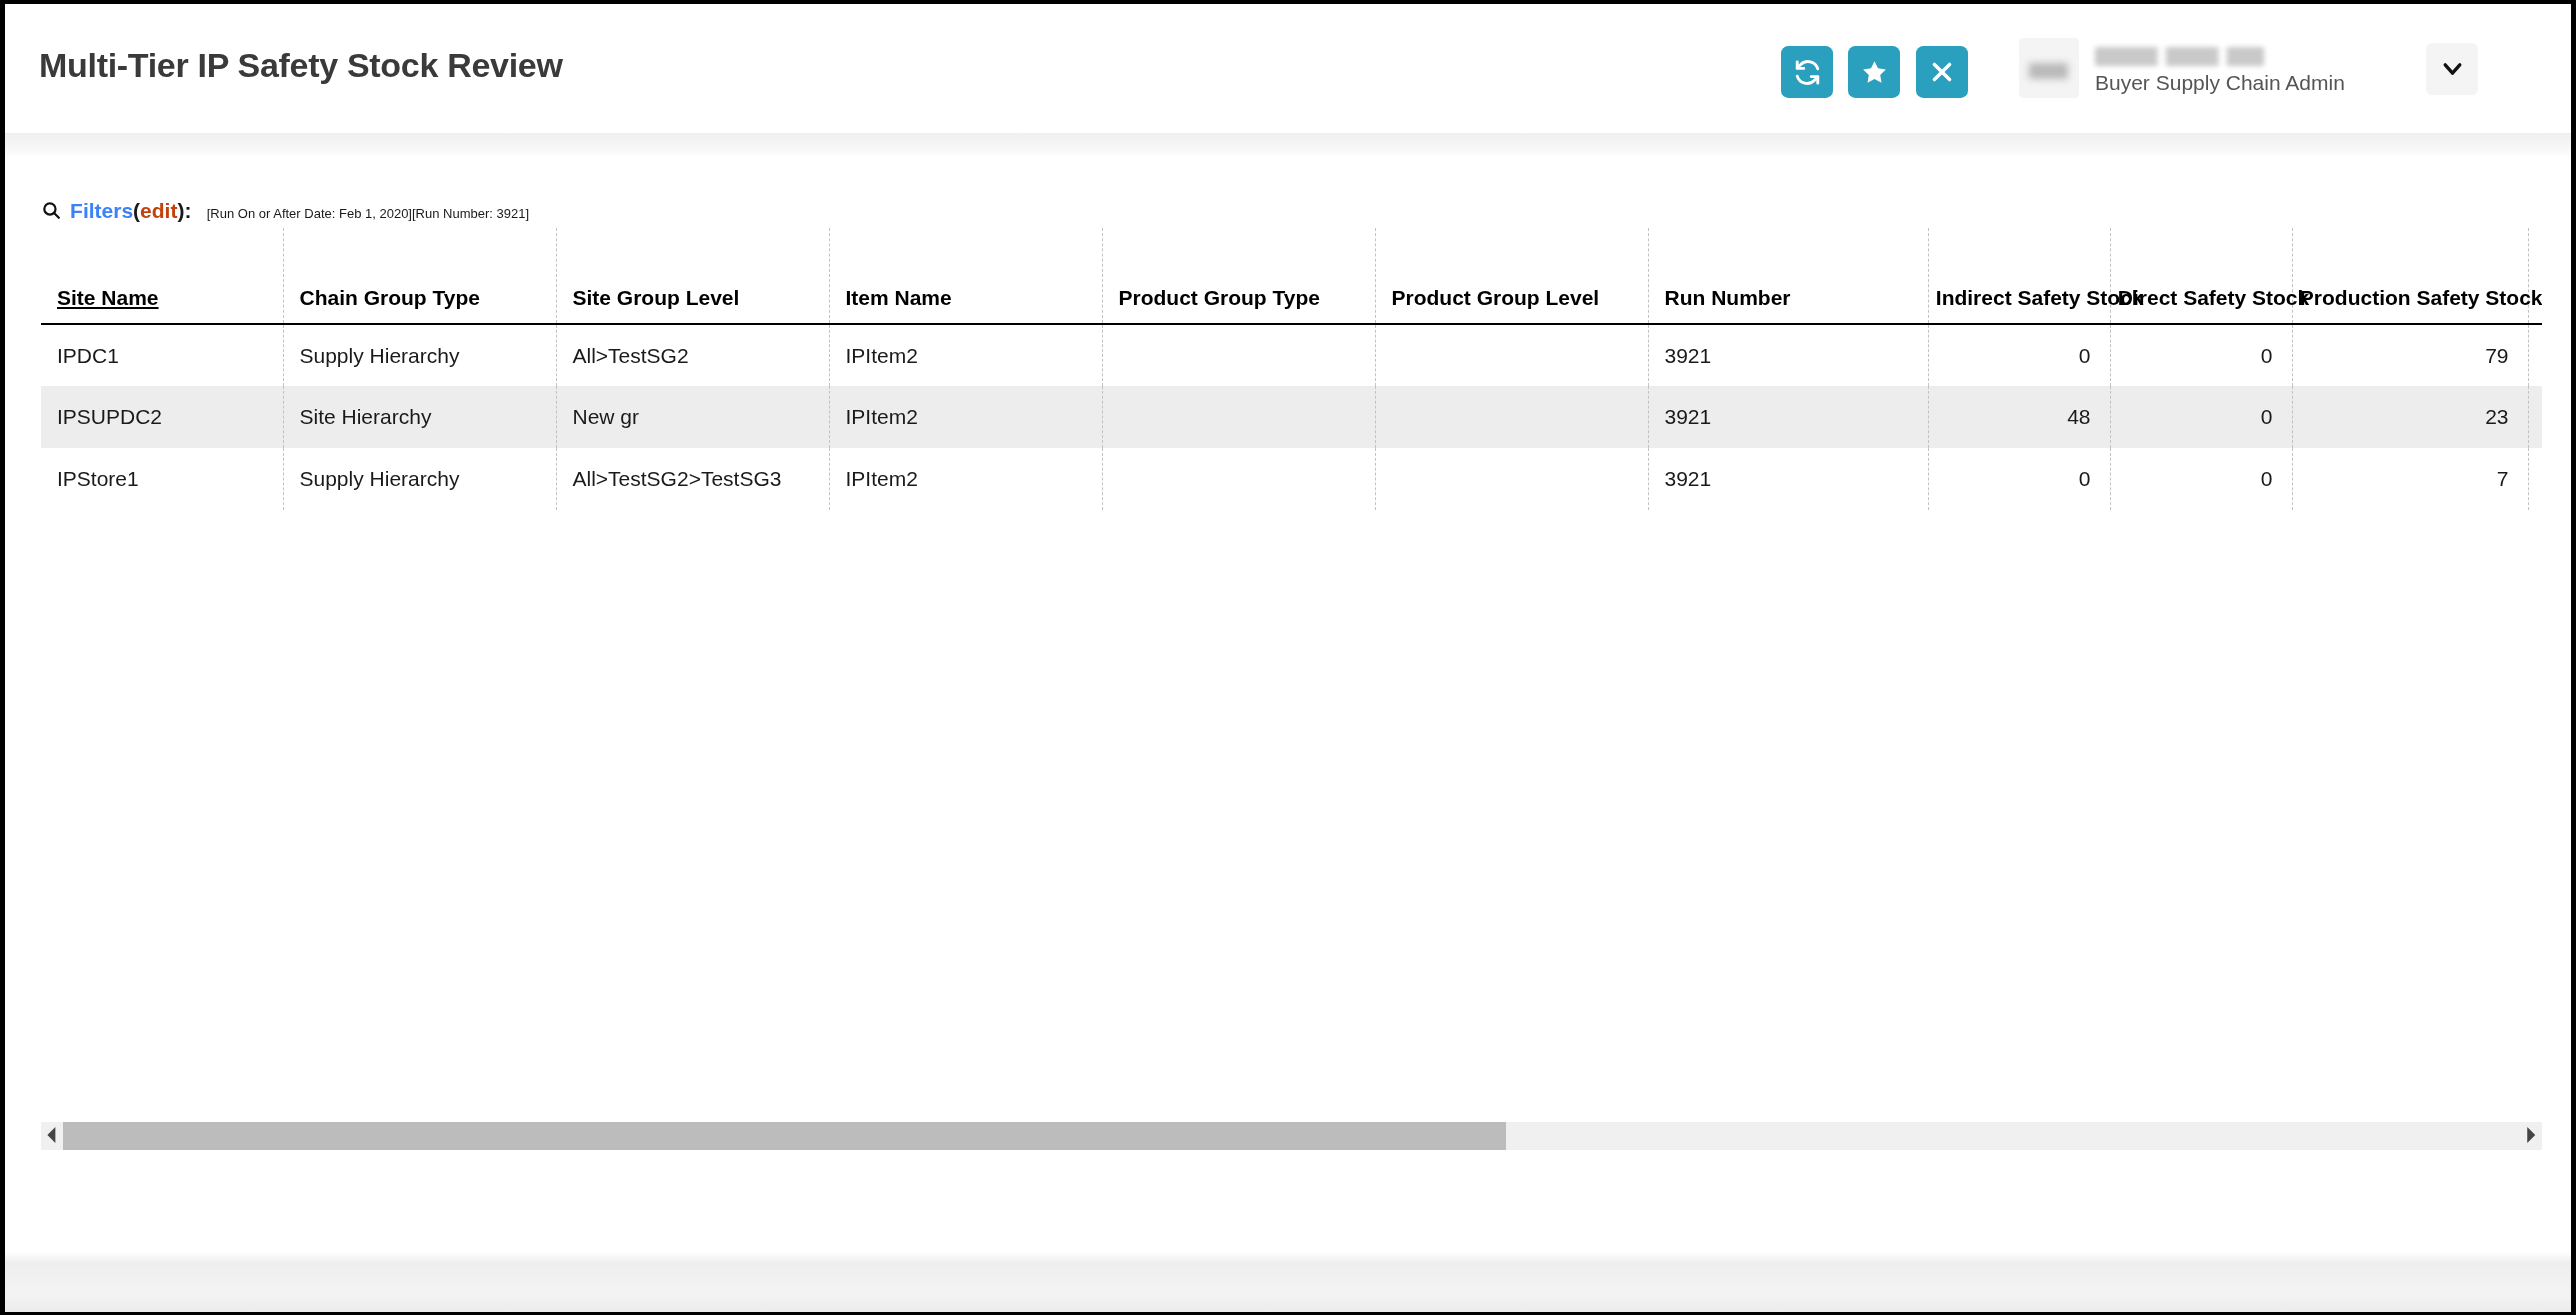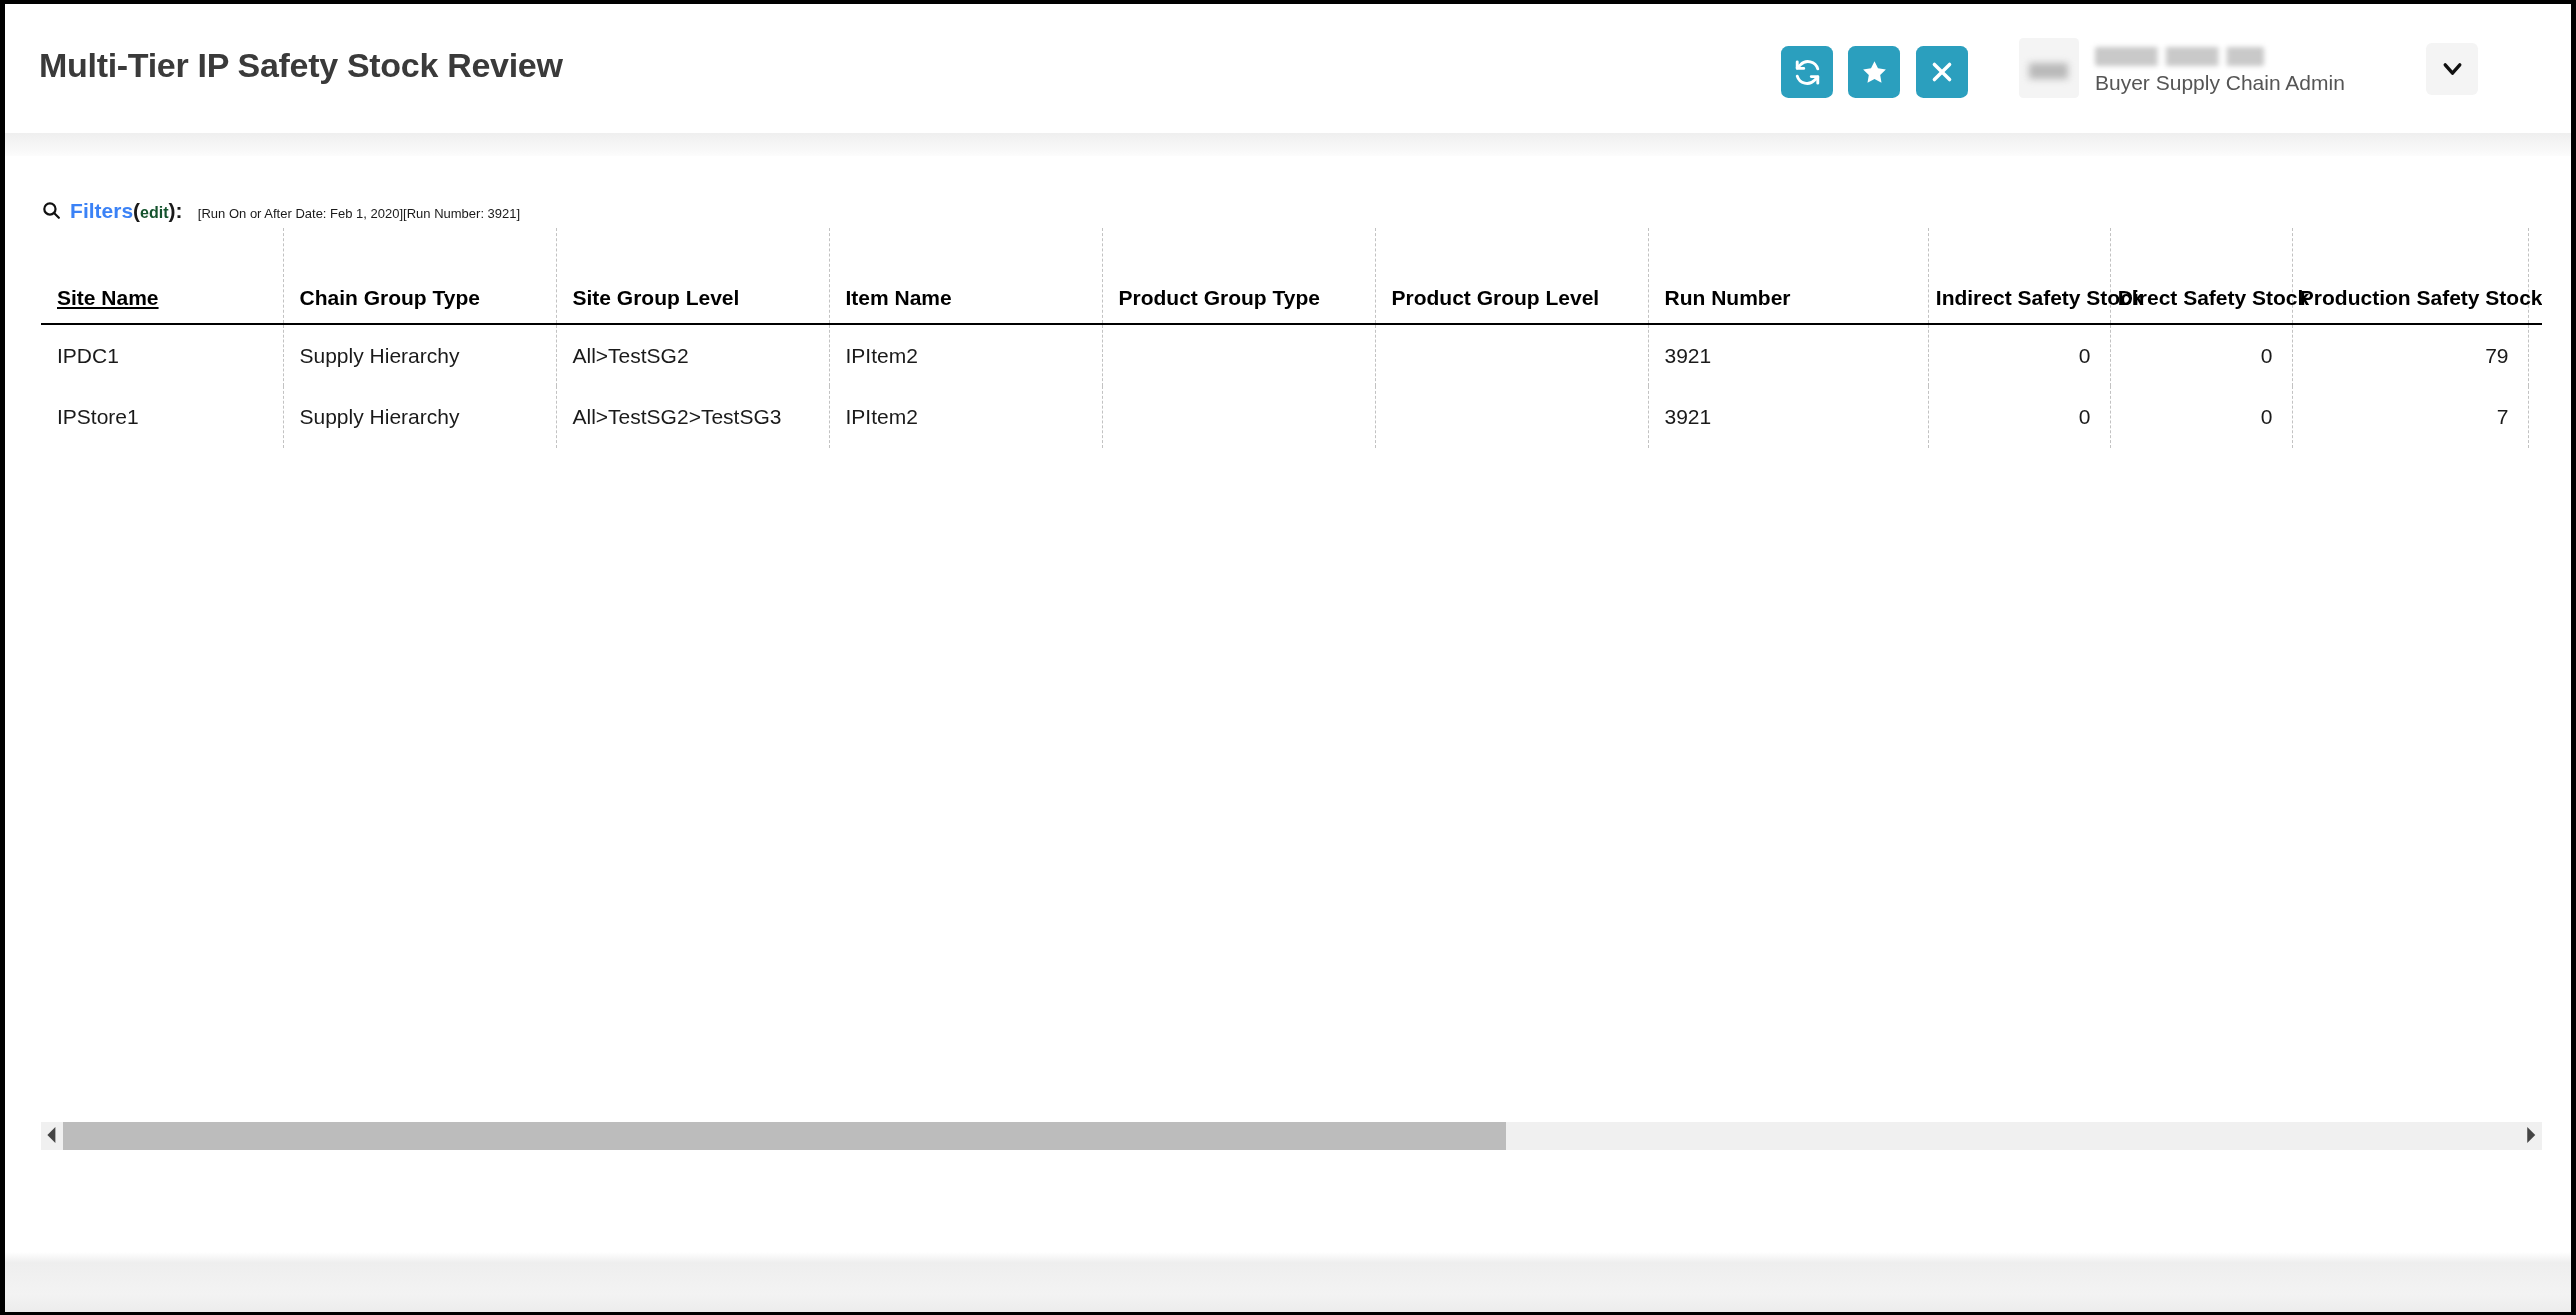--- a/index.html
+++ b/index.html
@@ -171,23 +171,23 @@
     top: 2.2px;
     margin-right: 8.7px;
     display: inline-flex;
   }
   .filters-label {
     font-size: 21px;
     font-weight: bold;
     color: #3b82f6;
   }
   .filters-edit {
-    font-size: 16px;
+    font-size: 21px;
     font-weight: bold;
-    color: #14532d;
+    color: #c2410c;
     cursor: pointer;
   }
   .filters-paren { font-size: 21px; font-weight: bold; color: #1a1a1a; }
   .filters-values {
     font-size: 13px;
     color: #1a1a1a;
     margin-left: 15.3px;
   }
 
   
@@ -388,20 +388,33 @@
               <td>All&gt;TestSG2</td>
               <td>IPItem2</td>
               <td></td>
               <td></td>
               <td>3921</td>
               <td class="num">0</td>
               <td class="num">0</td>
               <td class="num">79</td>
               <td class="num"></td>
             </tr>
+            <tr class="even">
+              <td>IPSUPDC2</td>
+              <td>Site Hierarchy</td>
+              <td>New gr</td>
+              <td>IPItem2</td>
+              <td></td>
+              <td></td>
+              <td>3921</td>
+              <td class="num">48</td>
+              <td class="num">0</td>
+              <td class="num">23</td>
+              <td class="num"></td>
+            </tr>
             <tr class="odd">
               <td>IPStore1</td>
               <td>Supply Hierarchy</td>
               <td>All&gt;TestSG2&gt;TestSG3</td>
               <td>IPItem2</td>
               <td></td>
               <td></td>
               <td>3921</td>
               <td class="num">0</td>
               <td class="num">0</td>

